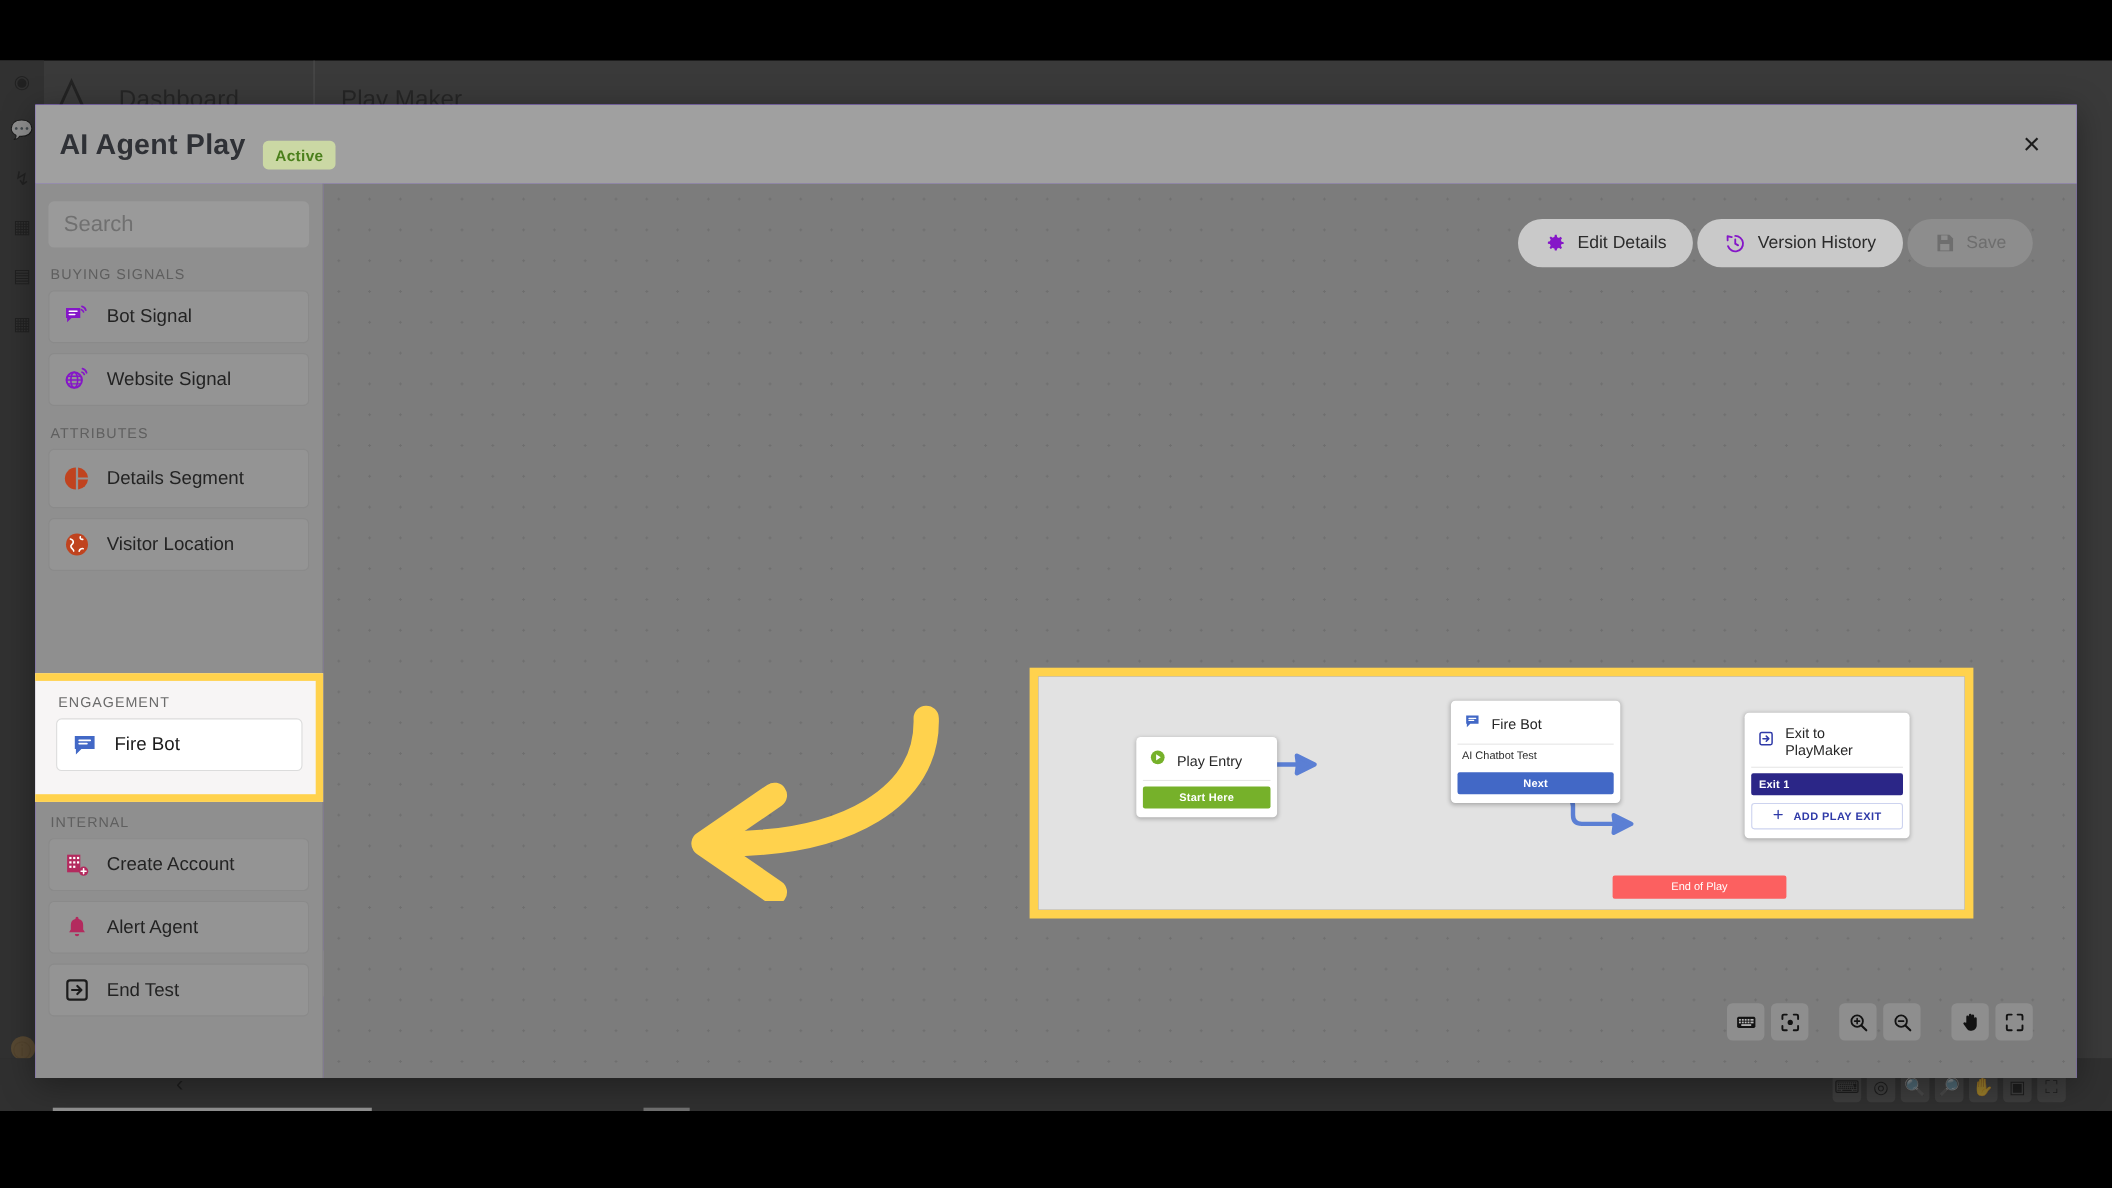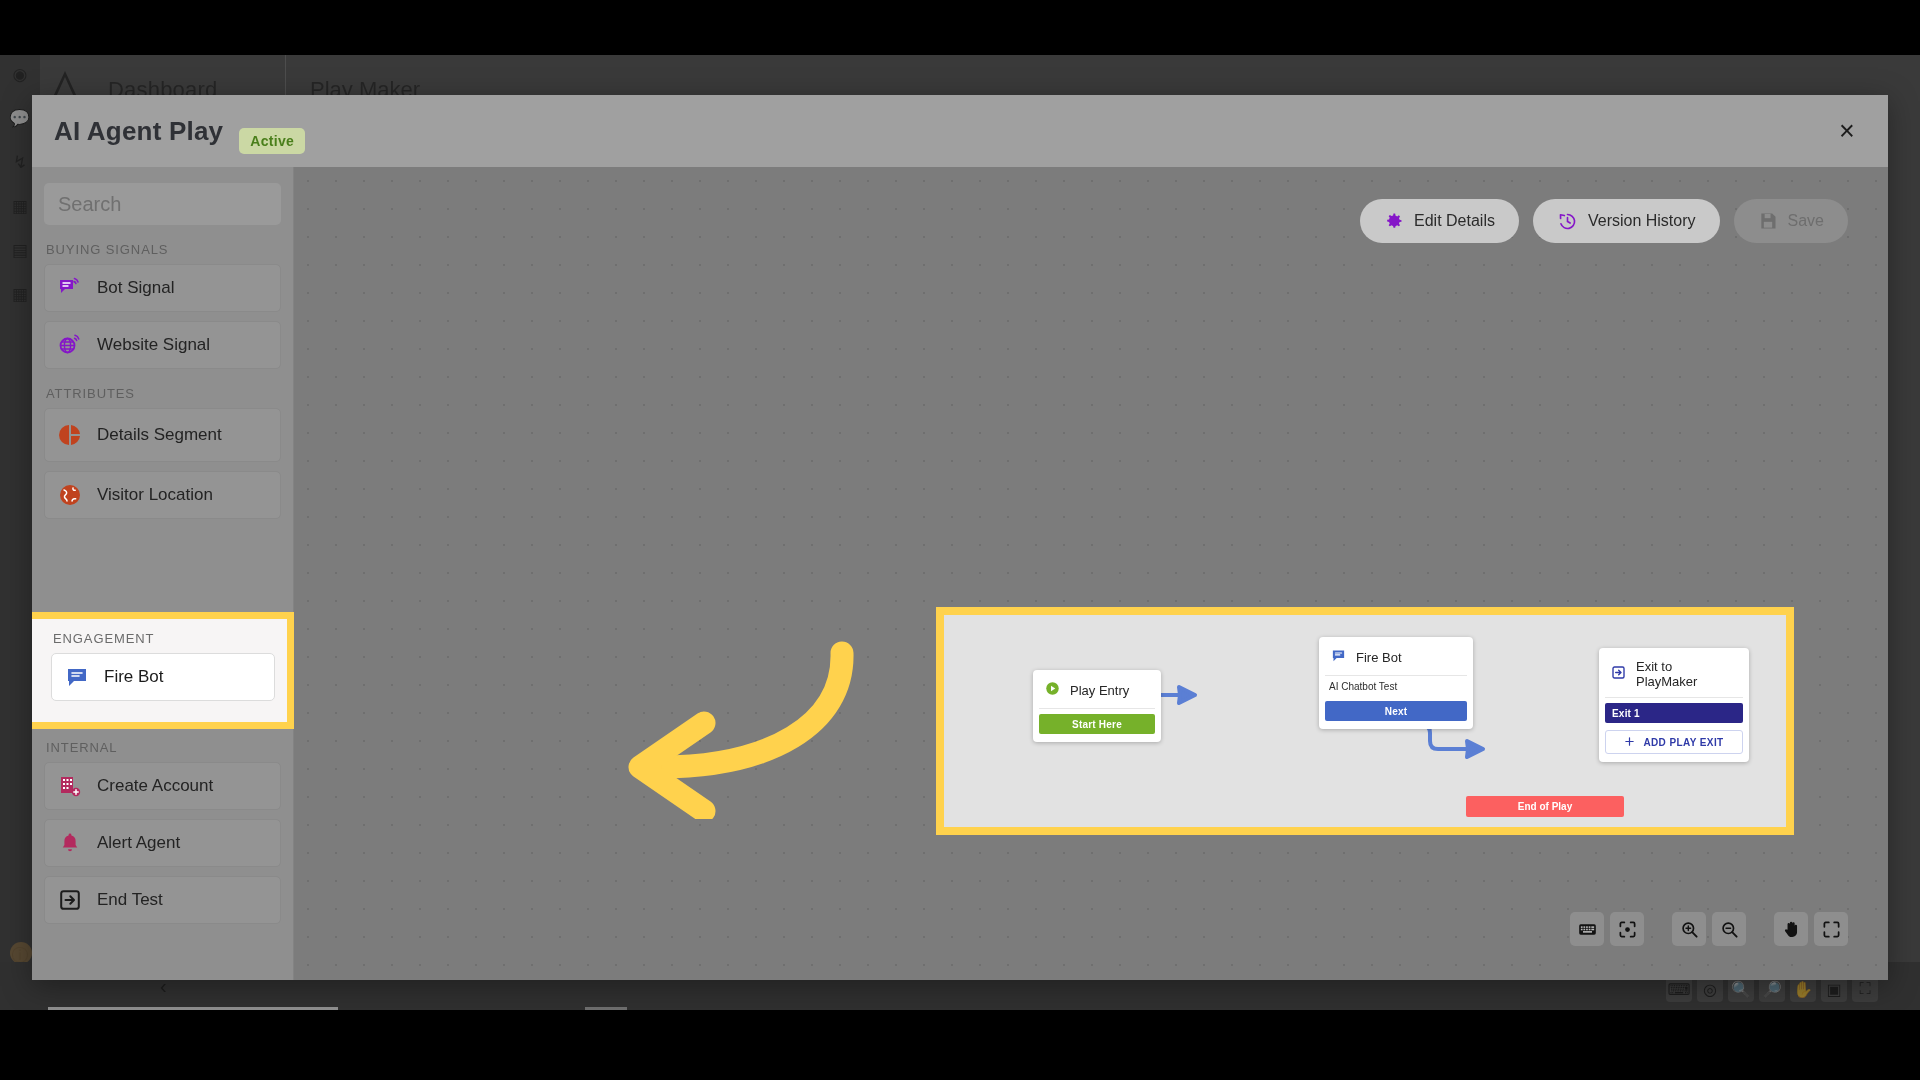--- a/index.html
+++ b/index.html
@@ -161,21 +161,21 @@
   #canvas {
     position: relative; flex: 1; height: 100%;
     background-color: #7c7c7c;
     background-image: radial-gradient(#6f6f6f 1.1px, transparent 1.2px);
     background-size: 28px 28px;
     overflow: hidden;
   }
 
   
   #canvas-toolbar {
-    position: absolute; right: 40px; top: 32px; display: flex; gap: 14px; align-items: flex-start;
+    position: absolute; right: 40px; top: 32px; display: flex; gap: 4px; align-items: flex-start;
   }
   .pill {
     display: flex; align-items: center; gap: 10px;
     height: 44px; padding: 0 24px; border-radius: 22px;
     background: #c9c9c9; color: #2b2b2b;
     font-size: 16px; font-weight: 500; cursor: pointer;
     white-space: nowrap;
   }
   .pill.disabled { background: #8d8d8d; color: #6e6e6e; cursor: default; }
   .pill svg { display: block; }
@@ -211,21 +211,21 @@
   .add-exit {
     display: flex; align-items: center; justify-content: center; gap: 8px;
     height: 24px; margin-top: 7px; border: 1px solid #cdd3ef; border-radius: 3px;
     color: #2f3aa8; font-size: 10px; font-weight: 700; letter-spacing: .4px;
     background: #fff;
   }
   #end-of-play {
     position: absolute; left: 522px; top: 181px; width: 158px; height: 21px;
     background: #fc6060; color: #fff; border-radius: 2px;
     display: flex; align-items: center; justify-content: center;
-    font-size: 10px; font-weight: 700;
+    font-size: 10px; font-weight: 400;
   }
 
   
   #connectors { position: absolute; inset: 0; pointer-events: none; }
 
   
   #annotation-arrow { position: absolute; left: 300px; top: 462px; }
 
   
   #canvas-tools {
@@ -493,21 +493,21 @@
                       <path d="M3 4h18v12H9l-5 5v-5H3z" fill="#4268c6"></path>
                       <path d="M7 8h10M7 11h7" stroke="#fff" stroke-width="1.8" stroke-linecap="round"></path>
                     </svg>
                 </span>
                 <span class="t">Fire Bot</span>
               </div>
               <div class="sub">AI Chatbot Test</div>
               <div class="chip blue">Next</div>
             </div>
 
-            <div class="fnode" style="left:642px; top:33px; width:150px;margin-left:13px;">
+            <div class="fnode" style="left:642px; top:33px; width:150px;">
               <div class="head">
                 <span>
                   <svg width="15" height="15" viewBox="0 0 24 24">
                     <rect x="3.2" y="3.2" width="17.6" height="17.6" rx="2.4" fill="none" stroke="#2f3aa8" stroke-width="2.2"></rect>
                     <path d="M7.5 12h8M12.3 8.3 16 12l-3.7 3.7" fill="none" stroke="#2f3aa8" stroke-width="2.2" stroke-linecap="round" stroke-linejoin="round"></path>
                   </svg>
                 </span>
                 <span class="t">Exit to PlayMaker</span>
               </div>
               <div class="chip navy">Exit 1</div>

